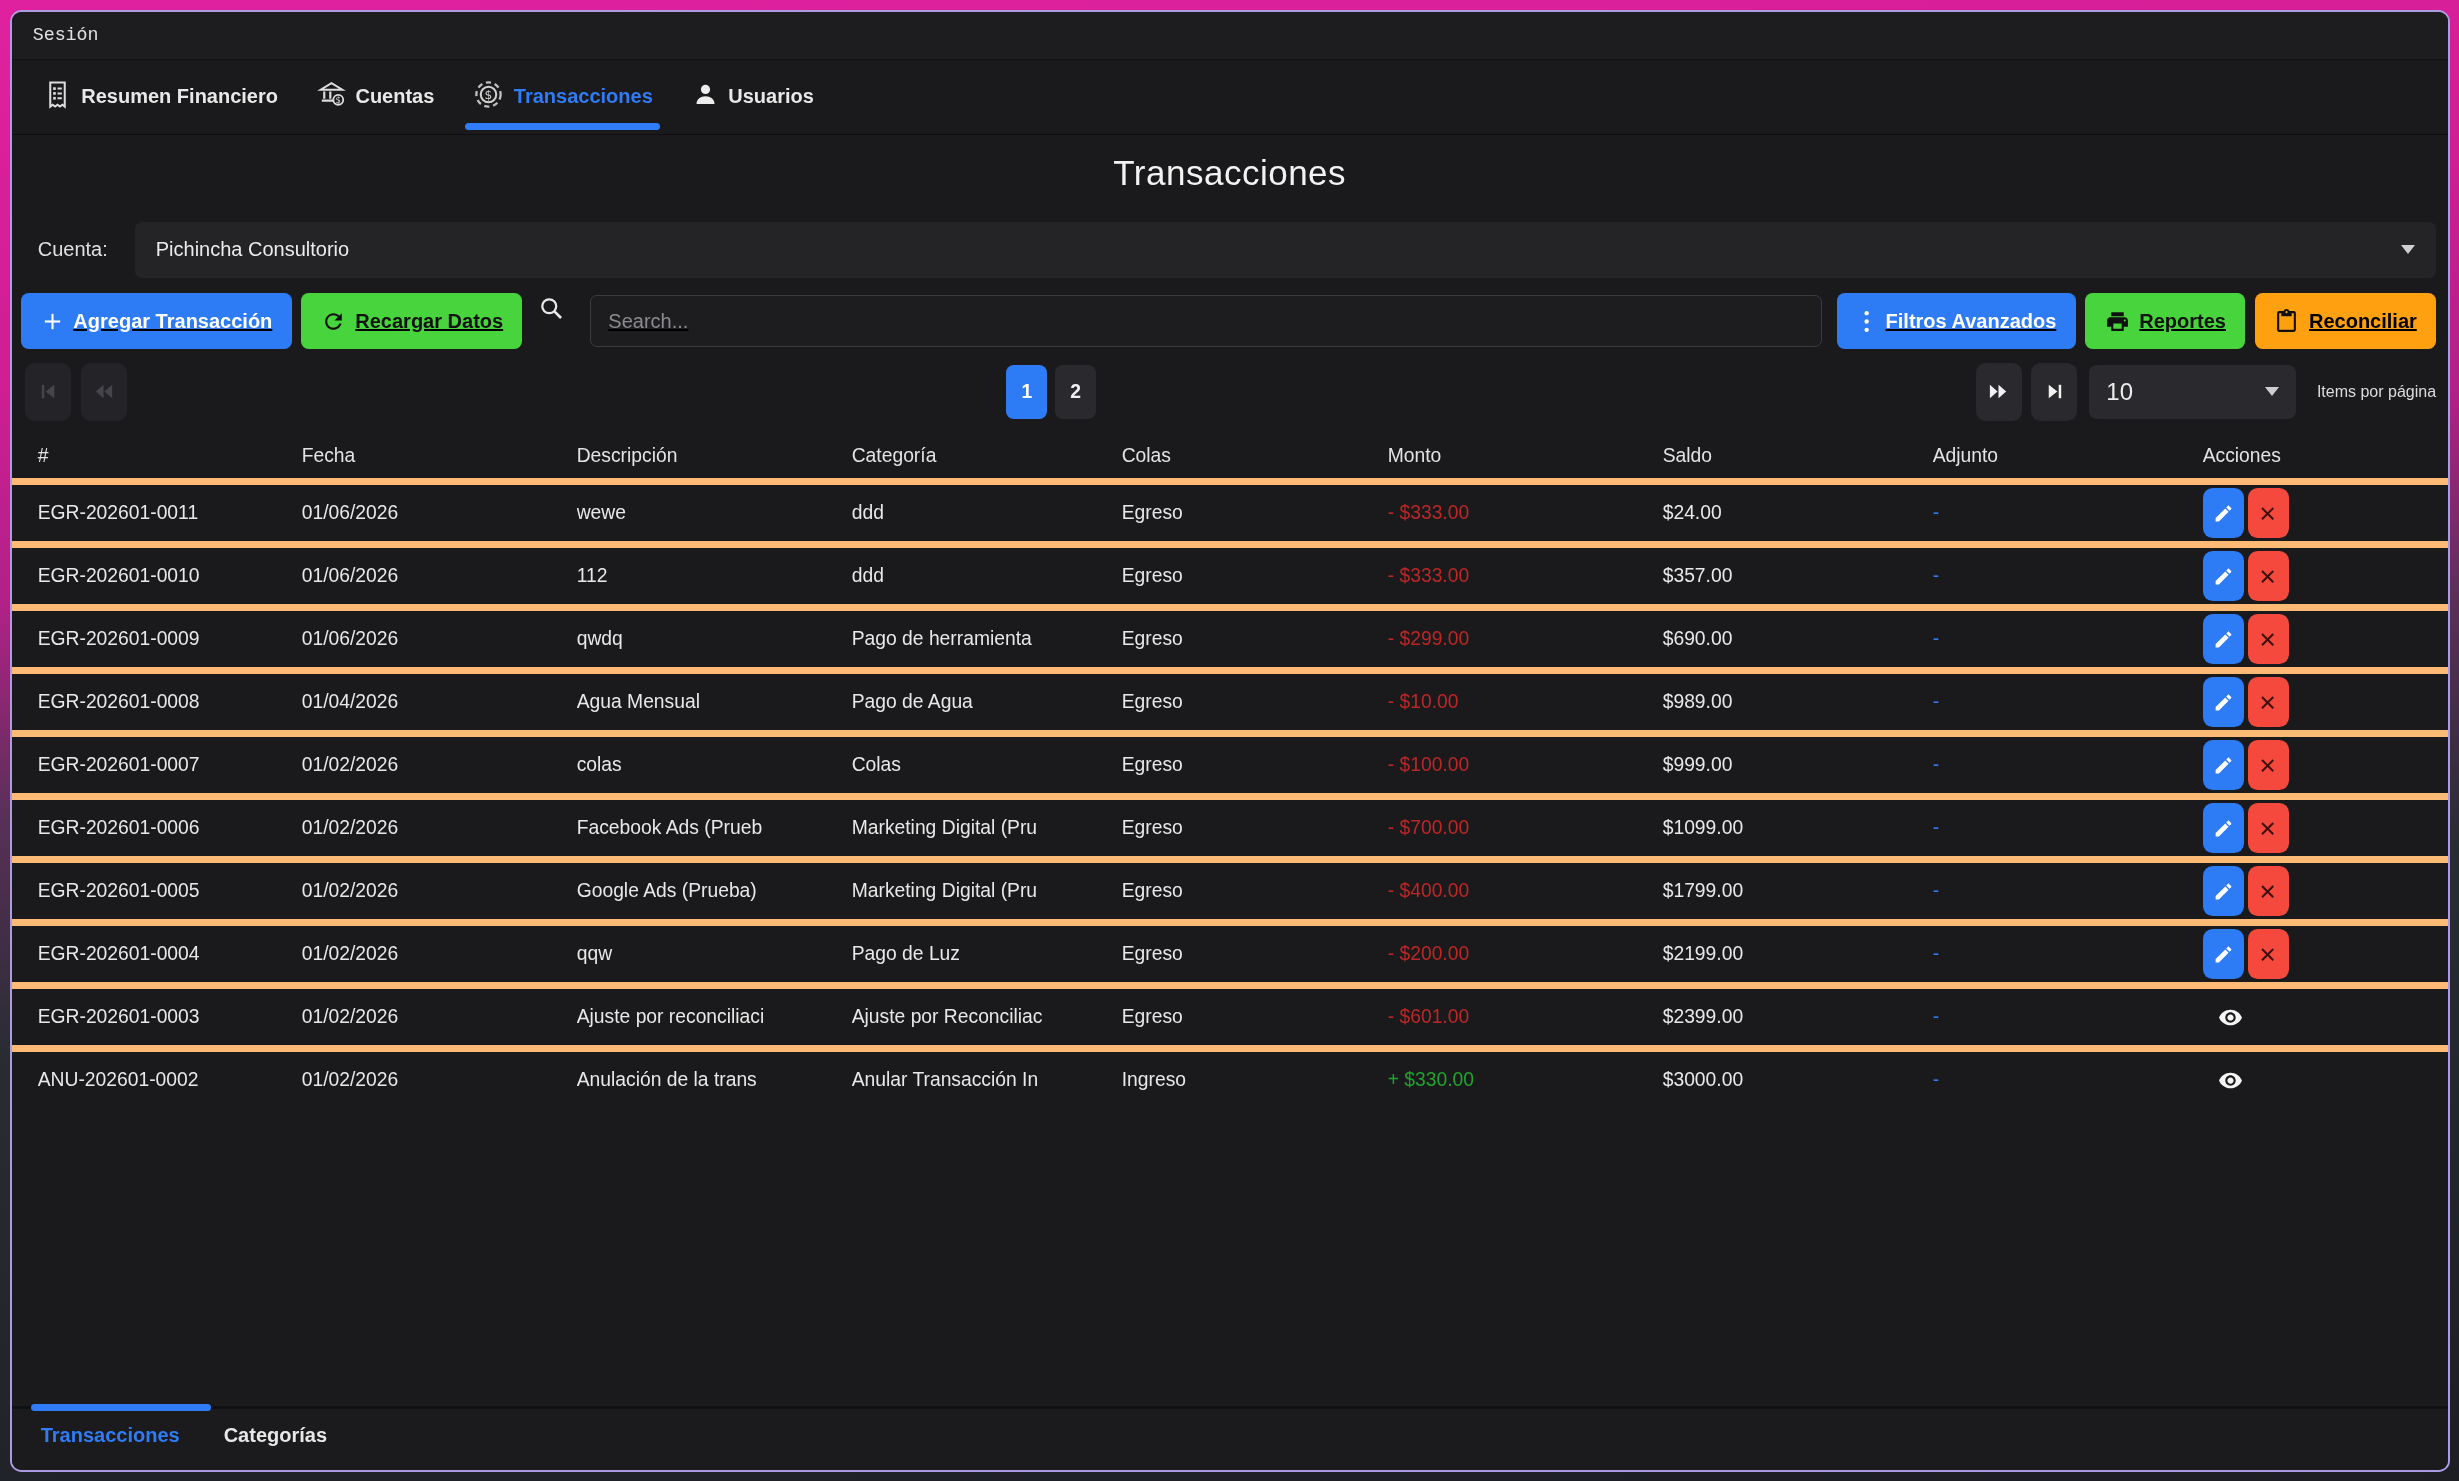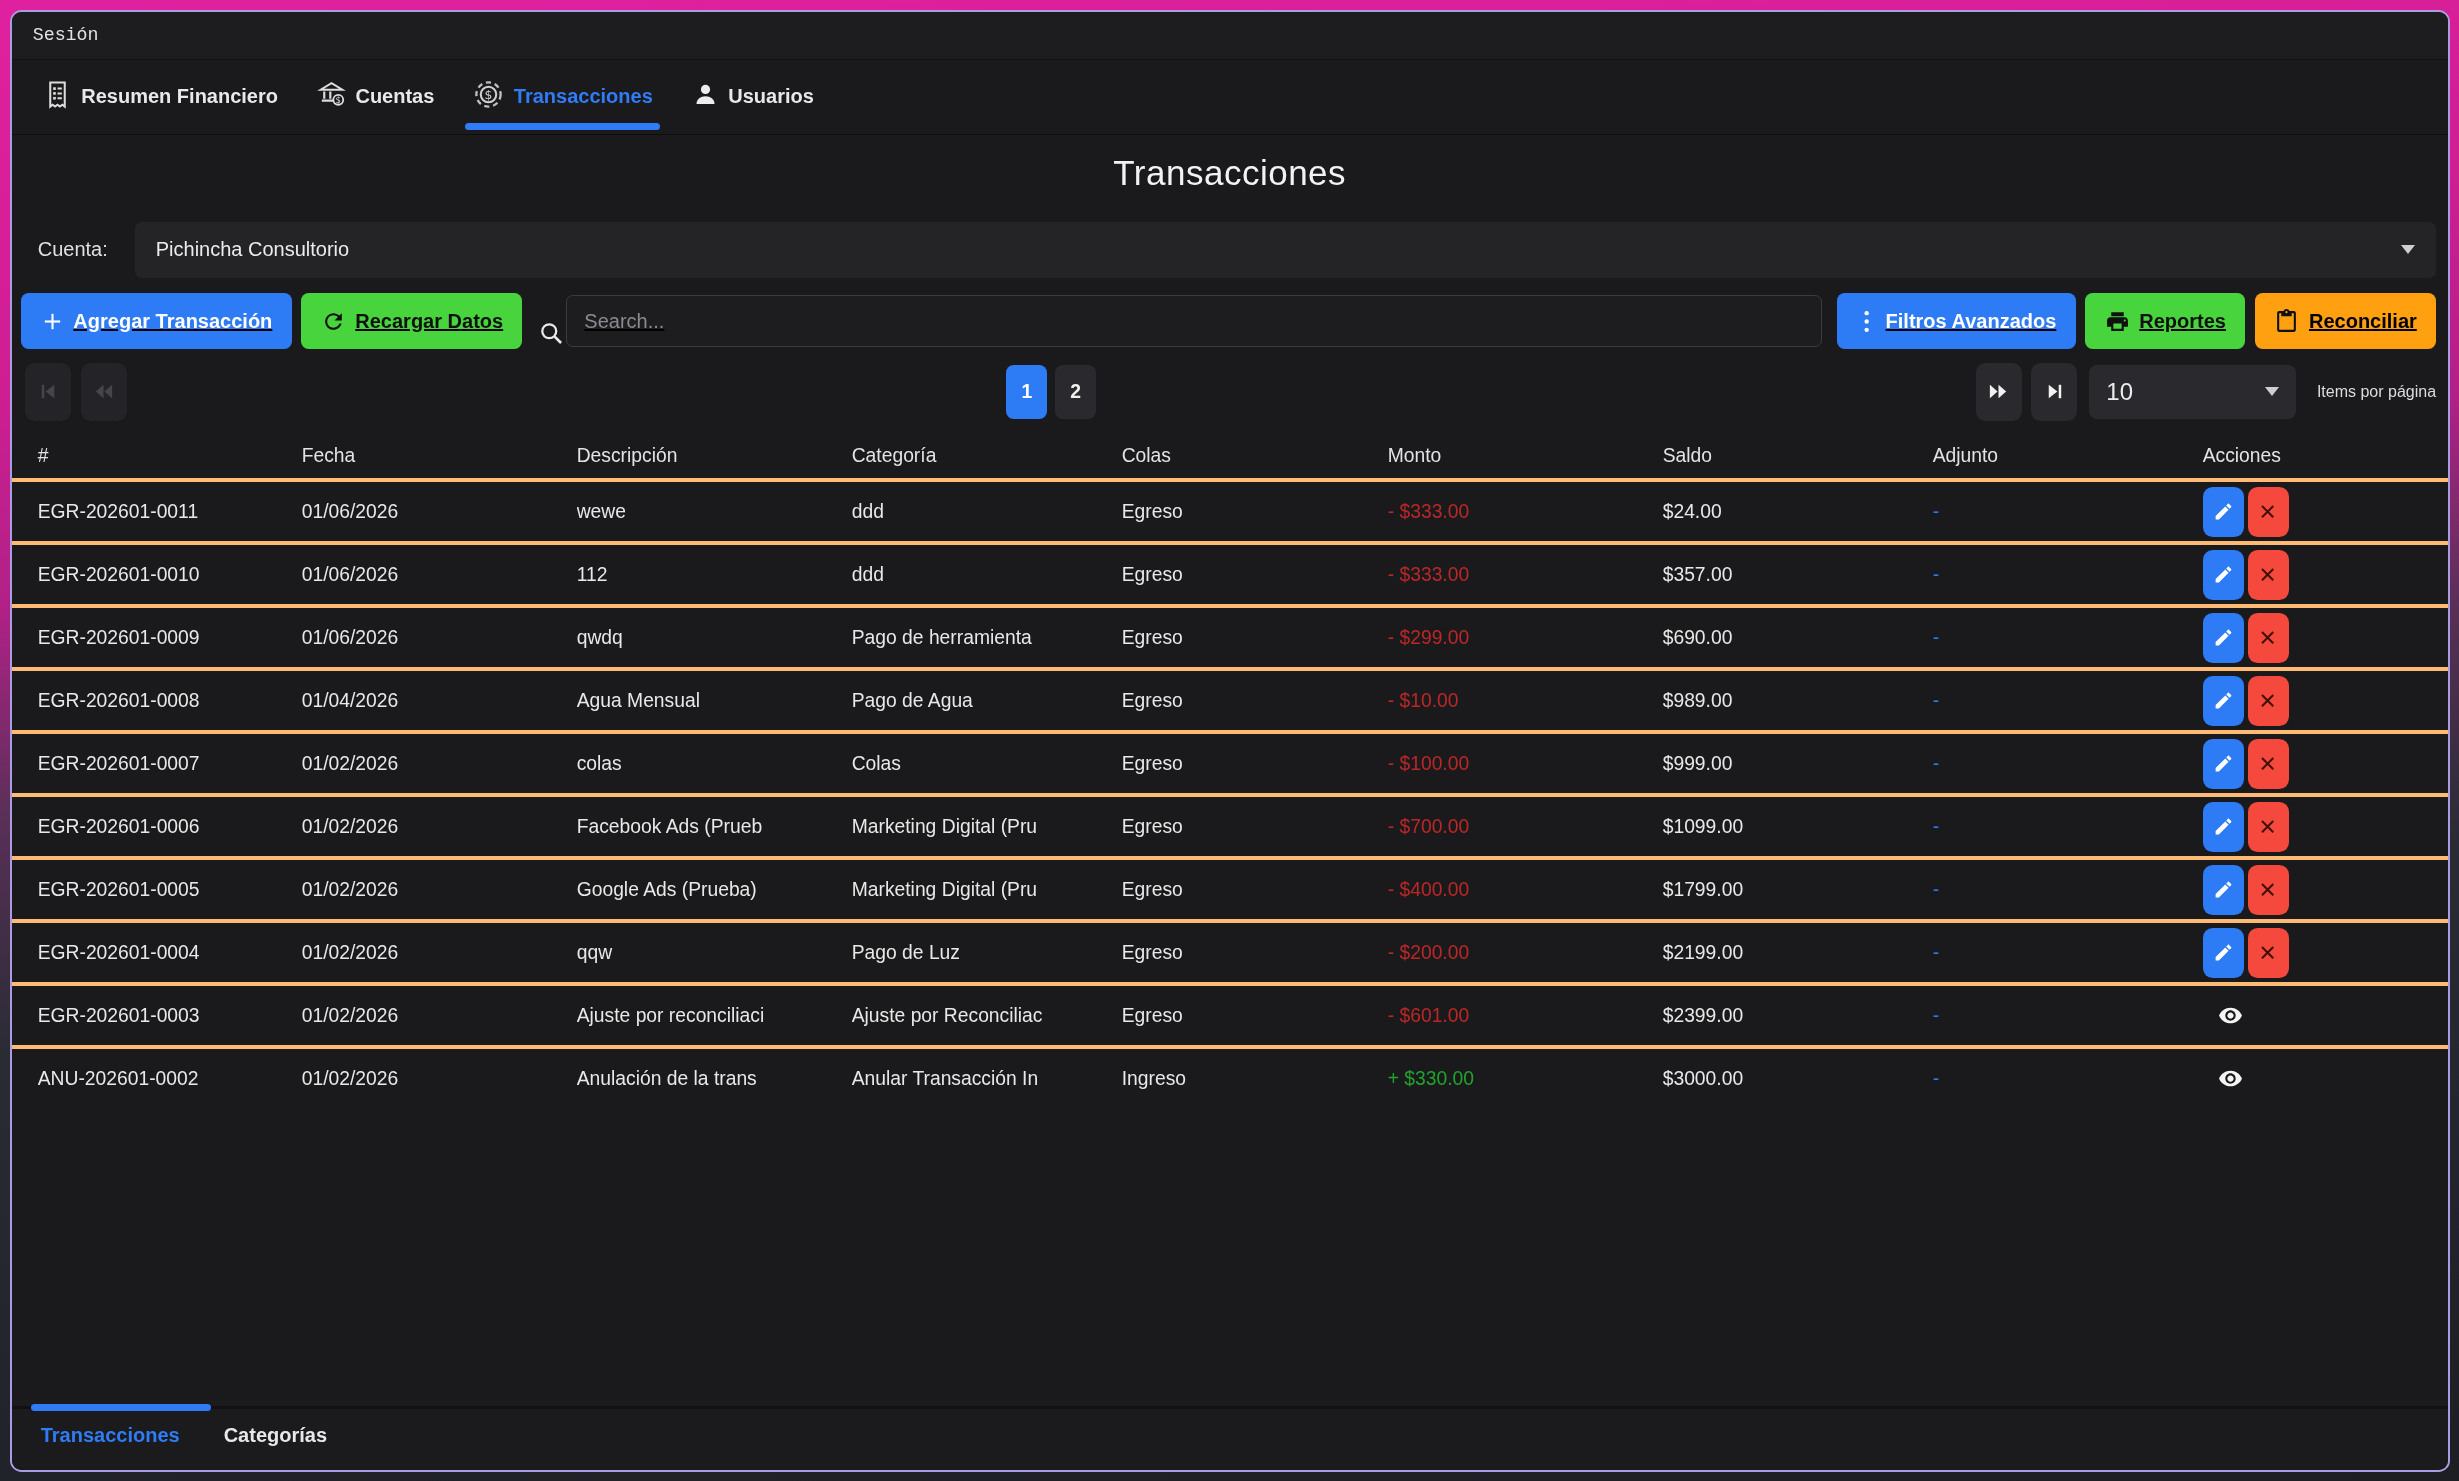--- a/index.html
+++ b/index.html
@@ -41,21 +41,21 @@
     border-top:9.7px solid #cfcfcf; flex:none; }
 
   
   .toolbar { display:flex; align-items:center; margin:15.4px 11.6px 0 9.7px; gap:9.7px; flex:none;text-decoration:underline; }
   .btn { height:56px; border:none; border-radius:7.7px; display:flex; align-items:center;
     gap:9.7px; padding:0 19.3px; font-size:20px; font-weight:bold; cursor:pointer;
     font-family:inherit; white-space:nowrap; }
   .btn-blue { background:#2e7bf6; color:#fff; }
   .btn-green { background:#47d43d; color:#101010; }
   .btn-orange { background:#ffa010; color:#000000; }
-  .search-wrap { flex:1; display:flex; align-items:flex-end; gap:1px; margin:0 5.8px; }
+  .search-wrap { flex:1; display:flex; align-items:flex-start; gap:25px; margin:0 5.8px; }
   .search-input { flex:1; height:52px; background:#1d1d20; border:1px solid #3c3c40;
     border-radius:6.8px; color:#e6e6e6; font-size:20px; padding:0 17.4px; font-family:inherit; outline:none; }
   .search-input::placeholder { color:#8b8b8f; }
 
   
   .pagination { display:flex; align-items:center; margin:13.5px 11.6px 0 13.5px; flex:none; }
   .pag-spacer { flex:1; }
   .nav-btn { width:46px; height:58px; border-radius:9.7px; border:none; background:#2a2a2e;
     display:flex; align-items:center; justify-content:center; cursor:pointer; }
   .nav-btn + .nav-btn { margin-left:9.7px; }
@@ -69,21 +69,21 @@
   .page-size-select .value { flex:1; font-size:24px; color:#ececec; }
   .items-label { font-size:16px; color:#dcdcdc; margin-left:21px; white-space:nowrap; }
 
   
   .table { margin-top:13.5px; flex:1; overflow:hidden; }
   .thead, .trow { display:grid;
     grid-template-columns:264px 275px 275px 270px 266px 275px 270px 270px 1fr;
     align-items:center; padding-left:26px; padding-right:13.5px; }
   .thead { height:44px; }
   .thead .hcell { font-size:19.3px; color:#e3e3e3; }
-  .trow { height:63px; border-top:4px solid #fdba74; }
+  .trow { height:63px; border-top:7px solid #fdba74; }
   .cell { font-size:19.3px; color:#e8e8e8; white-space:nowrap; overflow:hidden; }
   .c-monto.negative { color:#bb2727; }
   .c-monto.positive { color:#1fa32b; }
   .c-adj { color:#2f7cf6; }
   .c-actions { display:flex; align-items:center; gap:3.9px; }
   .icon-btn { width:41px; height:50px; border:none; border-radius:9.7px; display:flex;
     align-items:center; justify-content:center; cursor:pointer; }
   .btn-edit { background:#2e7bf6; }
   .btn-del { background:#f4493c; }
   .eye-wrap { width:41px; height:50px; display:flex; align-items:center; justify-content:center;

